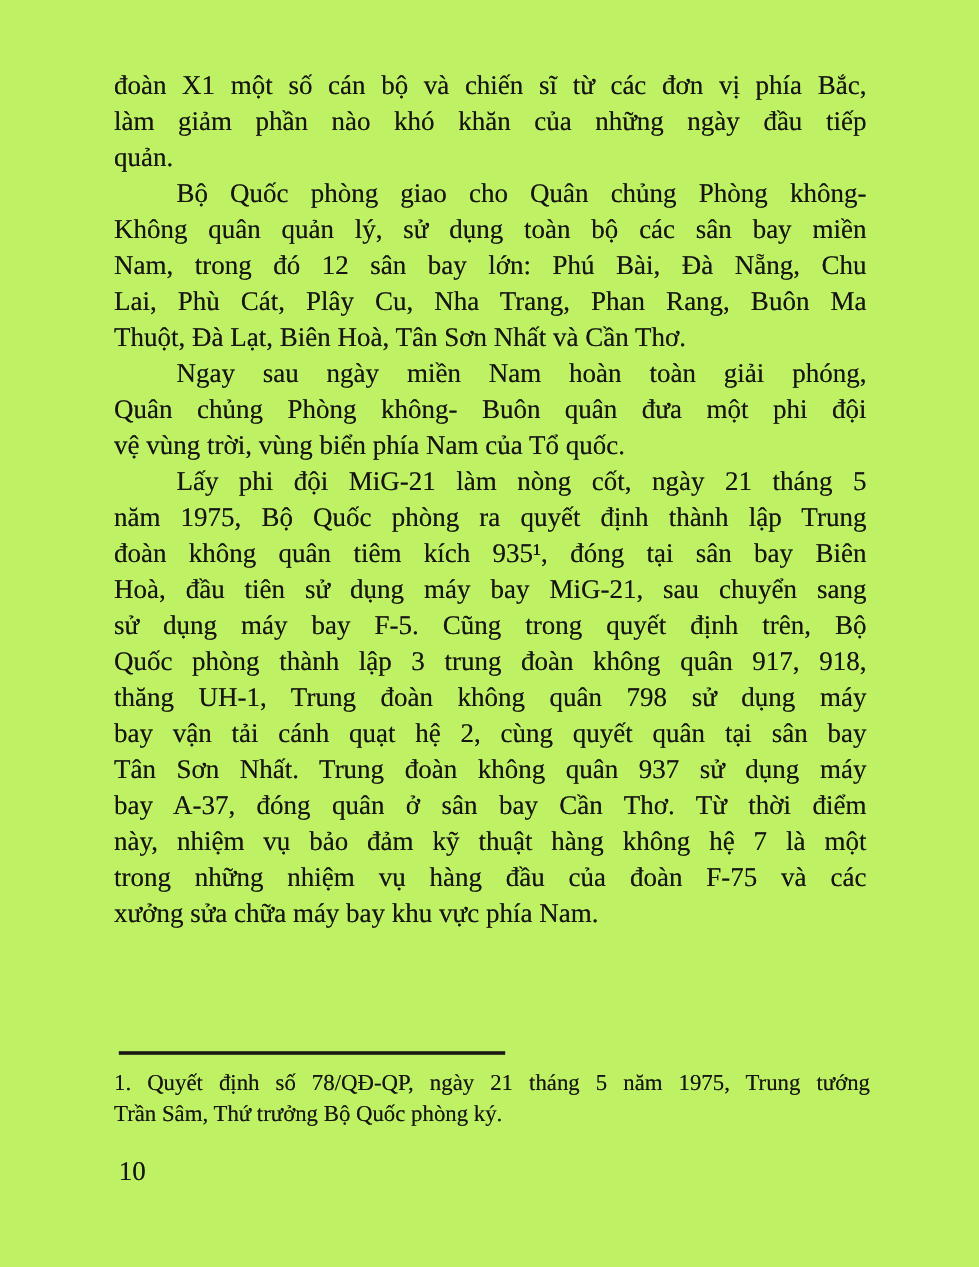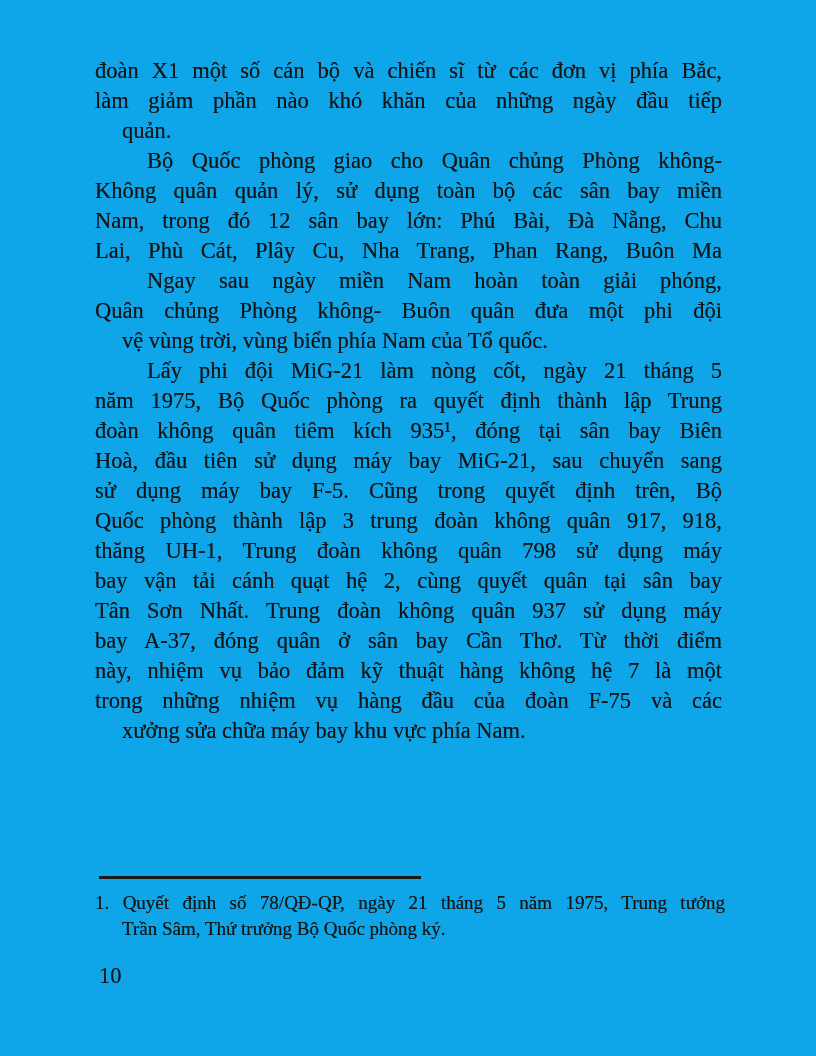--- a/index.html
+++ b/index.html
@@ -4,42 +4,41 @@
 <style>
   html, body {
     margin: 0;
     padding: 0;
     background: #ffffff;
   }
   .page {
     position: relative;
     width: 816px;
     height: 1056px;
-    background: #0ea5e9;
+    background: #bef264;
     overflow: hidden;
     font-family: "Liberation Serif", serif;
     color: #171513;
   }
   .body-text {
     position: absolute;
     left: 95px;
     top: 56px;
     width: 627px;
     font-size: 22.5px;
     line-height: 30px;
     text-shadow: 0 0 0.4px rgba(10, 8, 5, 0.6);
   }
   .line {
     text-align: justify;
     text-align-last: justify;
     white-space: normal;
   }
   .line.last {
     text-align-last: left;
-    margin-left: 27px;
   }
   .line.indent {
     text-indent: 52px;
   }
   .footnote-rule {
     position: absolute;
     left: 99px;
     top: 876px;
     width: 322px;
     height: 3px;
@@ -71,20 +70,21 @@
       <div>
         <div class="line">đoàn X1 một số cán bộ và chiến sĩ từ các đơn vị phía Bắc,</div>
         <div class="line">làm giảm phần nào khó khăn của những ngày đầu tiếp</div>
         <div class="line last">quản.</div>
       </div>
       <div>
         <div class="line indent">Bộ Quốc phòng giao cho Quân chủng Phòng không-</div>
         <div class="line">Không quân quản lý, sử dụng toàn bộ các sân bay miền</div>
         <div class="line">Nam, trong đó 12 sân bay lớn: Phú Bài, Đà Nẵng, Chu</div>
         <div class="line">Lai, Phù Cát, Plây Cu, Nha Trang, Phan Rang, Buôn Ma</div>
+        <div class="line last">Thuột, Đà Lạt, Biên Hoà, Tân Sơn Nhất và Cần Thơ.</div>
       </div>
       <div>
         <div class="line indent">Ngay sau ngày miền Nam hoàn toàn giải phóng,</div>
         <div class="line">Quân chủng Phòng không- Buôn quân đưa một phi đội</div>
         <div class="line last">vệ vùng trời, vùng biển phía Nam của Tổ quốc.</div>
       </div>
       <div>
         <div class="line indent">Lấy phi đội MiG-21 làm nòng cốt, ngày 21 tháng 5</div>
         <div class="line">năm 1975, Bộ Quốc phòng ra quyết định thành lập Trung</div>
         <div class="line">đoàn không quân tiêm kích 935¹, đóng tại sân bay Biên</div>

